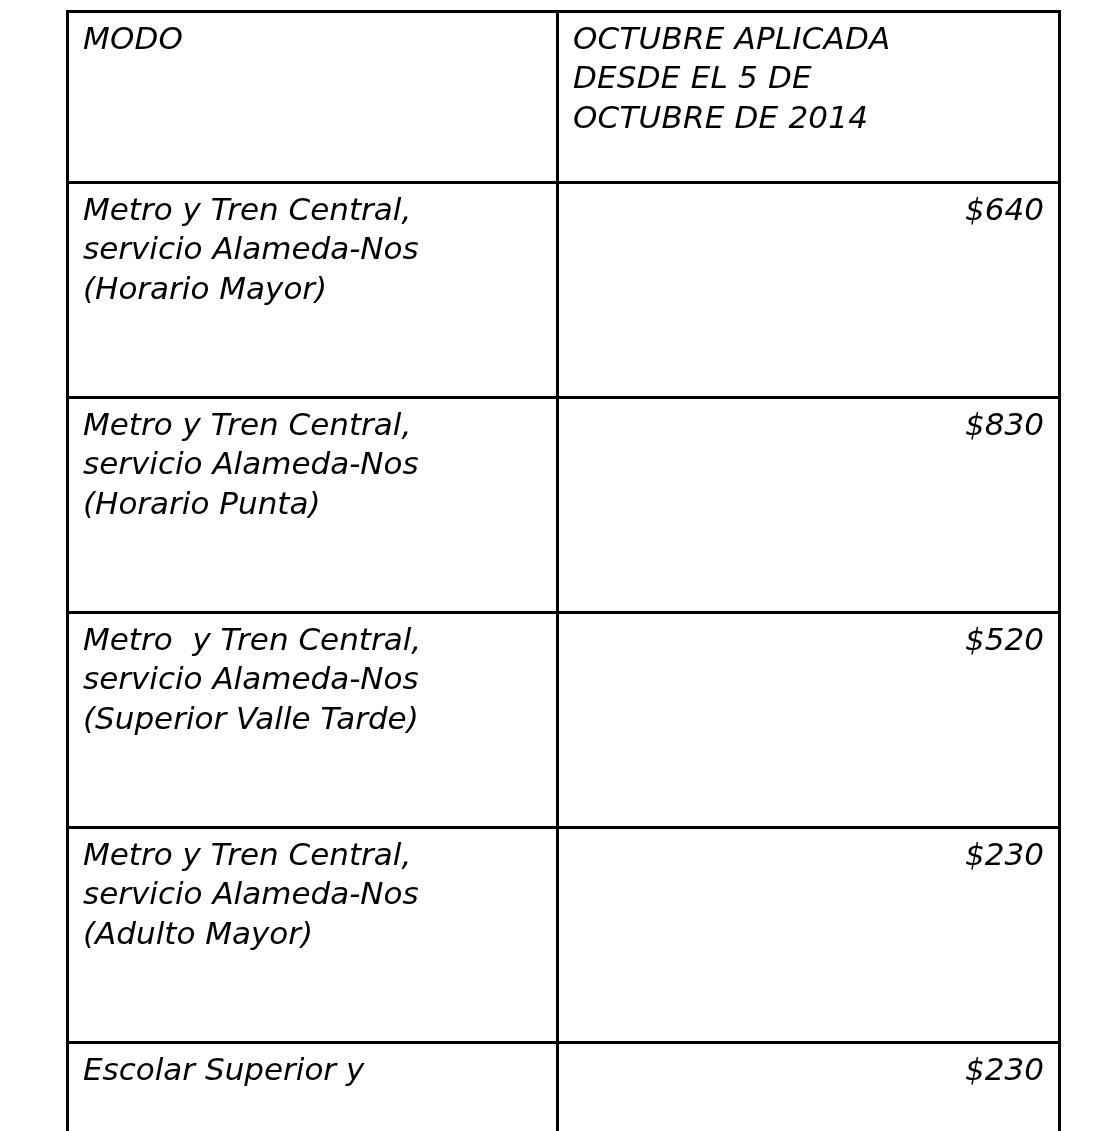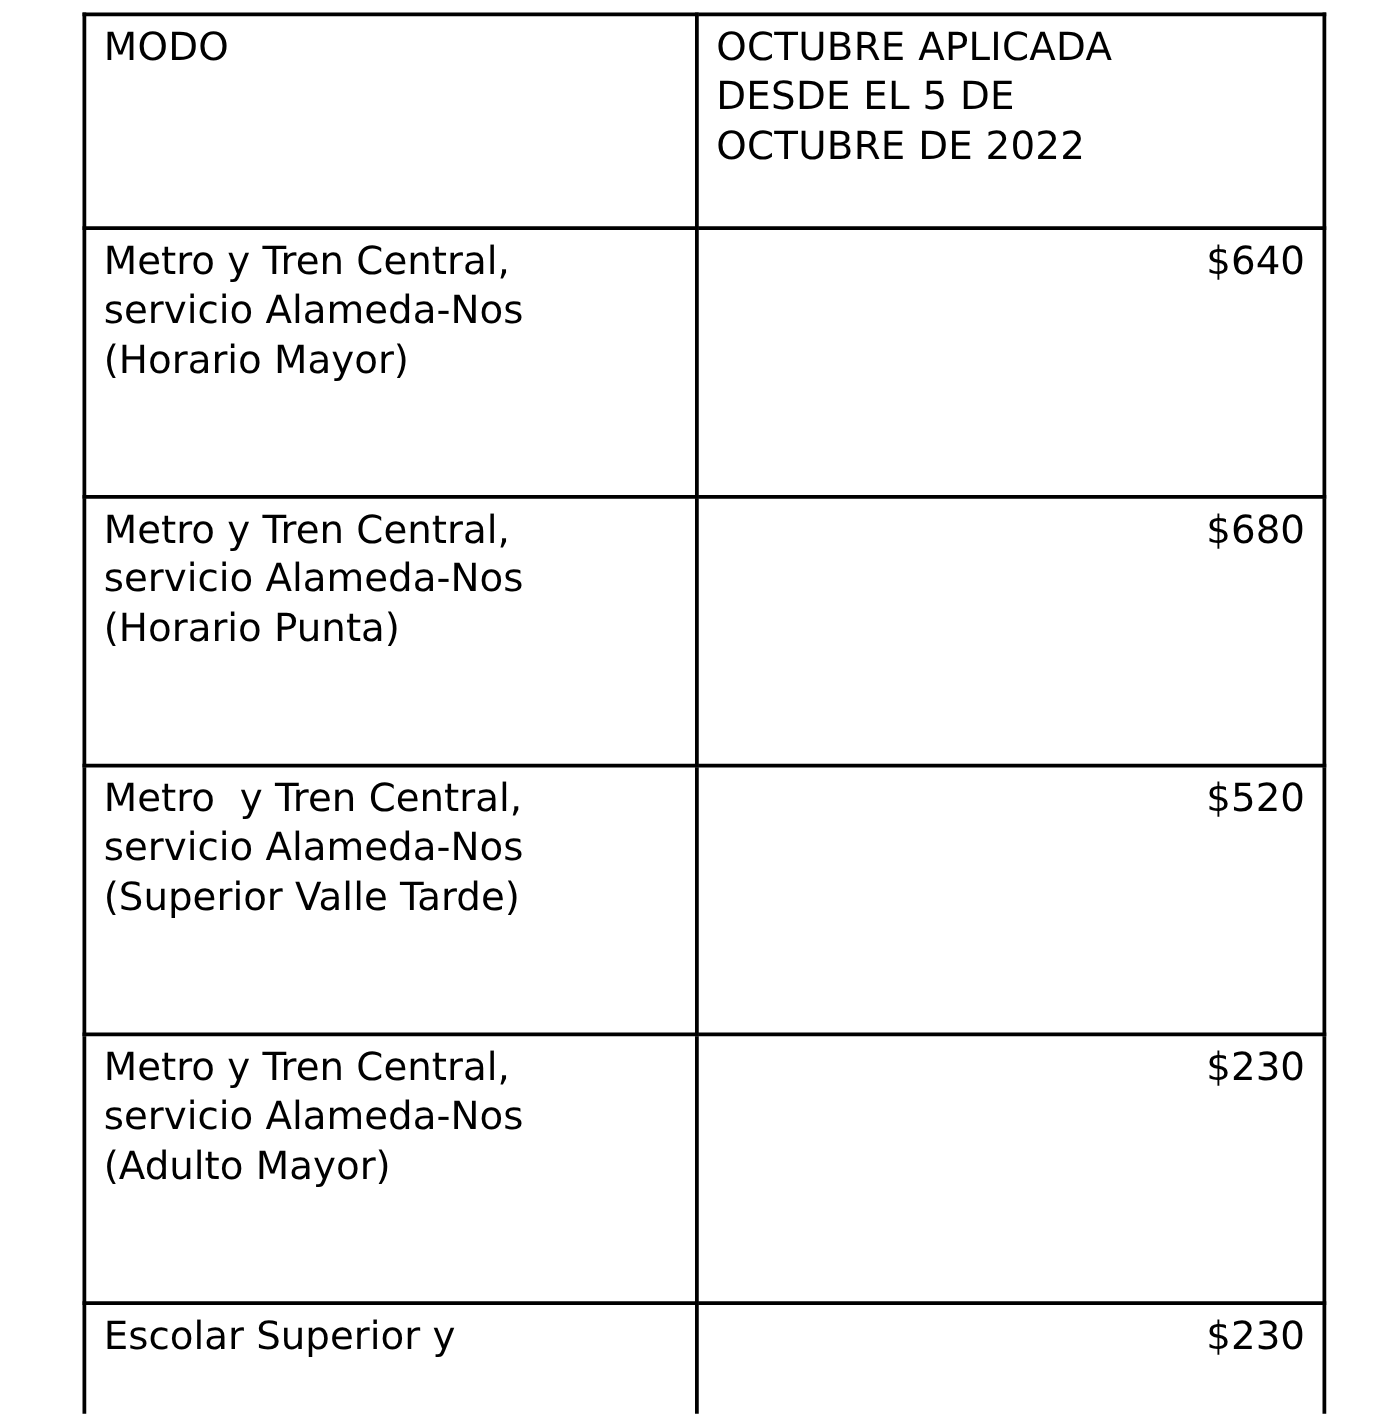--- a/index.html
+++ b/index.html
@@ -12,20 +12,21 @@
     height: 1131px;
     font-family: "DejaVu Sans", "Liberation Sans", sans-serif;
     color: #000000;
     overflow: hidden;
   }
   .page {
     width: 1120px;
     height: 1008px;
     position: relative;
     box-sizing: border-box;
+    font-style: italic;
   }
   table.fare-table {
     position: absolute;
     left: 66px;
     top: 10px;
     width: 992px;
     border-collapse: collapse;
     table-layout: fixed;
   }
   table.fare-table th,
@@ -80,42 +81,42 @@
       <col class="col-tarifa">
     </colgroup>
     <thead>
       <tr>
         <th class="head-cell head-modo">
           <span>MODO</span>
         </th>
         <th class="head-cell">
           <span class="mode-line">OCTUBRE APLICADA</span>
           <span class="mode-line">DESDE EL 5 DE</span>
-          <span class="mode-line">OCTUBRE DE 2022</span>
+          <span class="mode-line">OCTUBRE DE 2014</span>
         </th>
       </tr>
     </thead>
     <tbody>
 
       <tr class="r-three">
         <td class="mode-cell">
           <span class="mode-line">Metro y Tren Central,</span>
           <span class="mode-line">servicio Alameda-Nos</span>
           <span class="mode-line">(Horario Mayor)</span>
         </td>
         <td class="fare-cell">$640</td>
       </tr>
 
       <tr class="r-three">
         <td class="mode-cell">
           <span class="mode-line">Metro y Tren Central,</span>
           <span class="mode-line">servicio Alameda-Nos</span>
           <span class="mode-line">(Horario Punta)</span>
         </td>
-        <td class="fare-cell">$680</td>
+        <td class="fare-cell">$830</td>
       </tr>
 
       <tr class="r-three">
         <td class="mode-cell">
           <span class="mode-line">Metro  y Tren Central,</span>
           <span class="mode-line">servicio Alameda-Nos</span>
           <span class="mode-line">(Superior Valle Tarde)</span>
         </td>
         <td class="fare-cell">$520</td>
       </tr>

